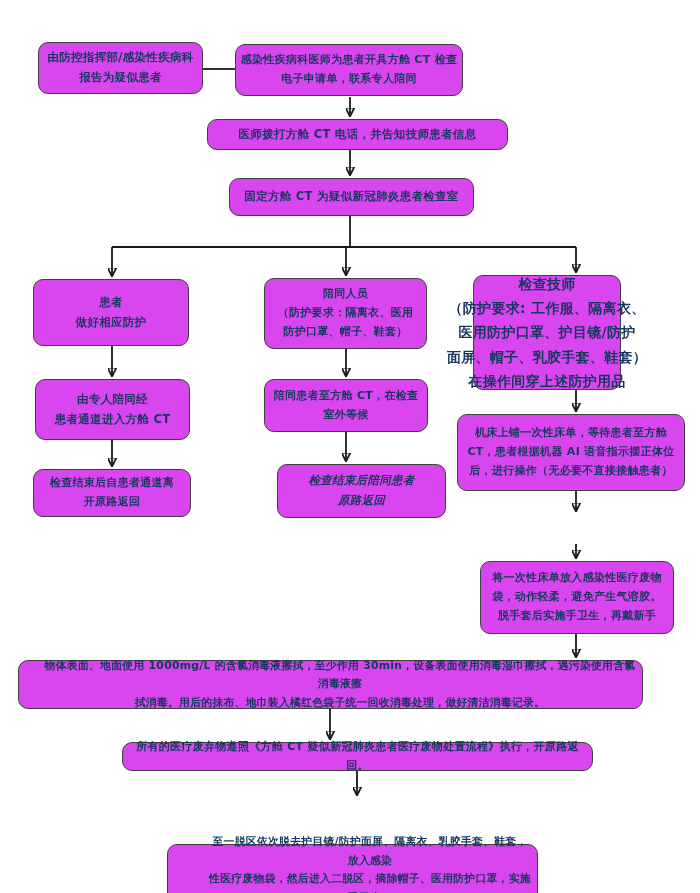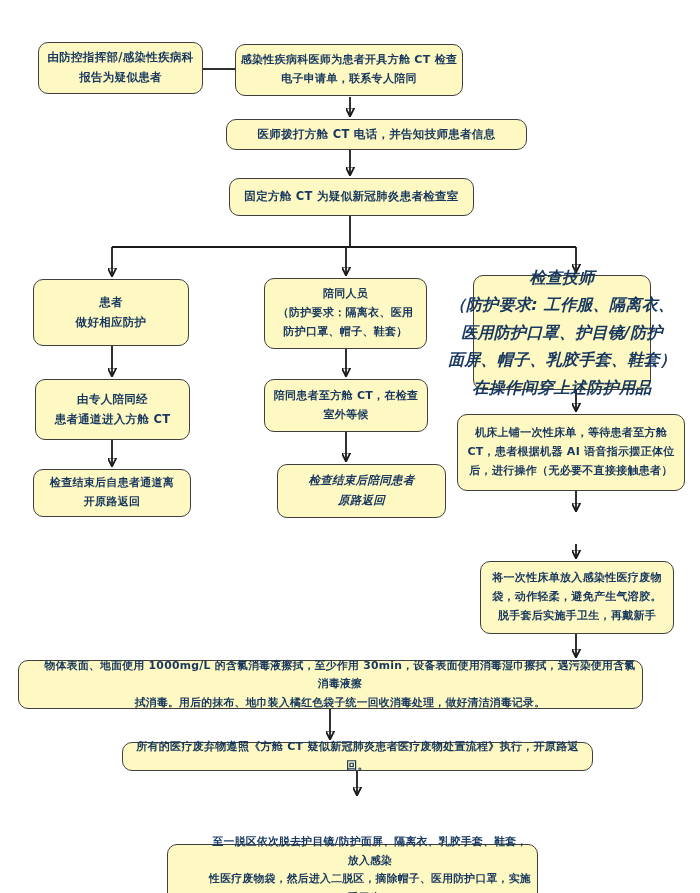--- a/index.html
+++ b/index.html
@@ -4,39 +4,39 @@
 <style>
   html,body{margin:0;padding:0;background:#ffffff;}
   .canvas{
     position:relative;width:700px;height:893px;background:#ffffff;
     font-family:"DejaVu Sans",sans-serif;overflow:hidden;
   }
   .connectors{position:absolute;left:0;top:0;z-index:1;}
   .connectors line, .connectors path{stroke:#1a1a1a;stroke-width:1.8;fill:none;}
   .node{
     position:absolute;z-index:2;box-sizing:border-box;
-    background:#fef9c3;border:1.6px solid #3f3f3f;border-radius:10px;
+    background:#d946ef;border:1.6px solid #3f3f3f;border-radius:10px;
     display:flex;flex-direction:column;align-items:center;justify-content:center;
     text-align:center;color:#17375e;font-weight:bold;font-size:11.5px;line-height:1.72;
     padding:2px 5px;letter-spacing:0.3px;
   }
   .node div{white-space:nowrap;}
   .wide div{white-space:normal;}
   
   .n-report      {left:38px;  top:42px;  width:165px; height:52px;}
   .n-order       {left:235px; top:44px;  width:228px; height:52px; font-size:11px;}
-  .n-call        {left:207px; top:119px; width:301px; height:31px;margin-left:19px;}
+  .n-call        {left:207px; top:119px; width:301px; height:31px;}
   .n-fixroom     {left:229px; top:178px; width:245px; height:38px;}
   .n-patient     {left:33px;  top:279px; width:156px; height:67px;}
   .n-entry       {left:35px;  top:379px; width:155px; height:61px;}
   .n-preturn     {left:33px;  top:469px; width:158px; height:48px; font-size:11px;}
   .n-escort      {left:264px; top:278px; width:163px; height:71px; font-size:11px;}
   .n-wait        {left:264px; top:379px; width:164px; height:53px; font-size:11px;}
   .n-ereturn     {left:277px; top:464px; width:169px; height:54px;font-style:italic;}
-  .n-technician  {left:473px; top:275px; width:178px; height:115px; font-size:16px;font-style:italic;}
+  .n-technician  {left:473px; top:275px; width:148px; height:115px; font-size:14px;}
   .n-scan        {left:457px; top:414px; width:228px; height:77px; font-size:11px;}
   .n-uv          {left:442px; top:514px; width:251px; height:30px;}
   .n-sheet       {left:480px; top:561px; width:194px; height:73px; font-size:11px;}
   .n-surface     {left:18px;  top:660px; width:625px; height:49px; font-size:10.8px;padding-left:24px;}
   .n-waste       {left:122px; top:742px; width:471px; height:29px; font-size:11px;}
   .n-doffing     {left:167px; top:844px; width:371px; height:71px; font-size:10.8px;padding-left:40px;}
 </style>
 </head>
 <body>
 

